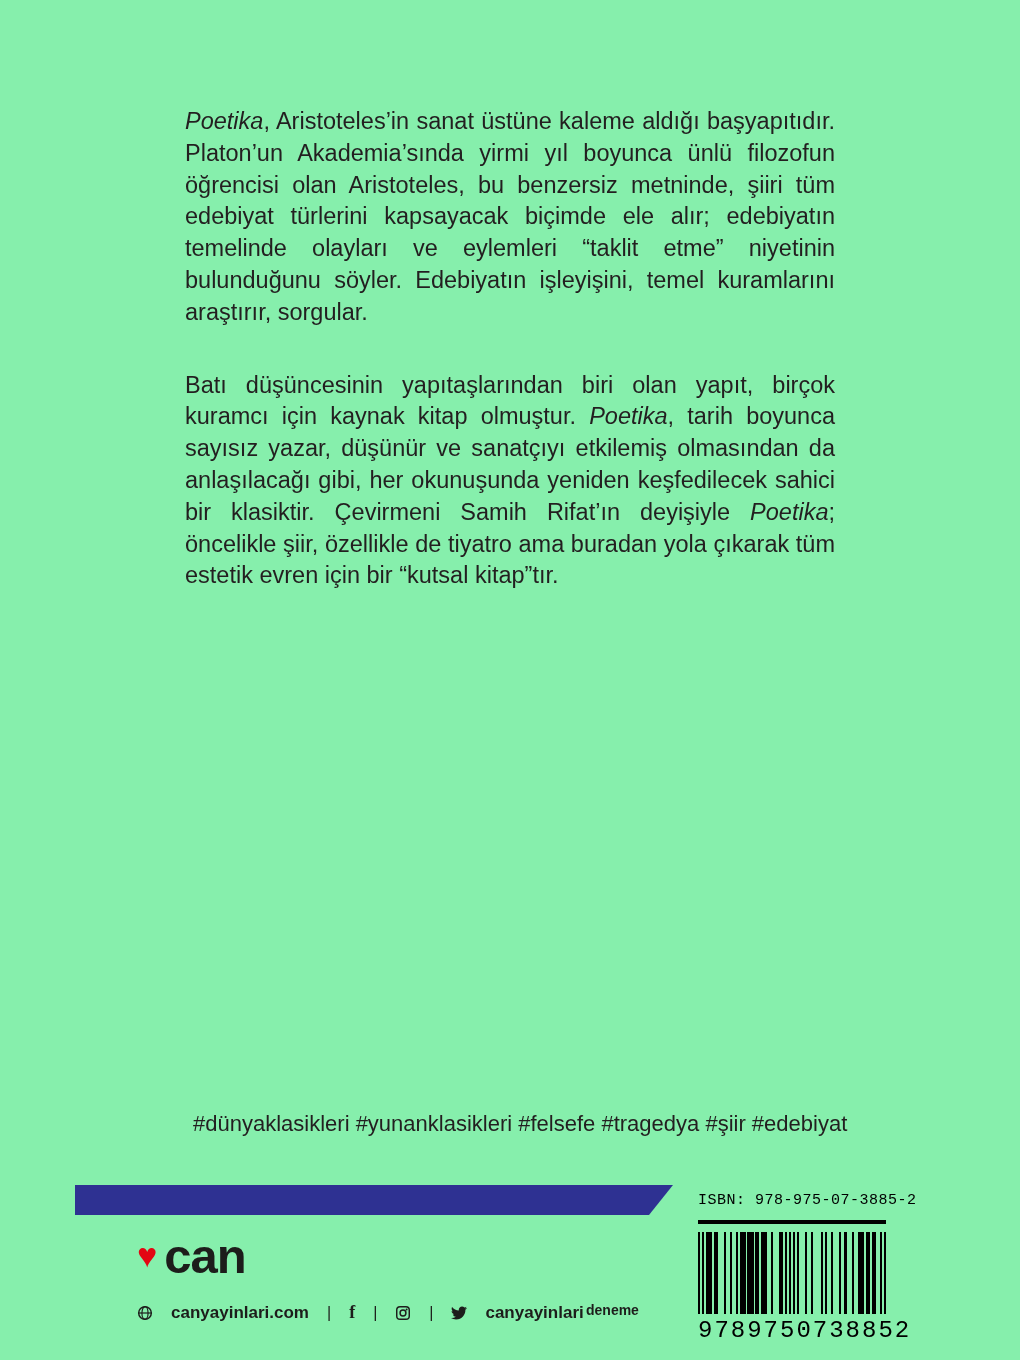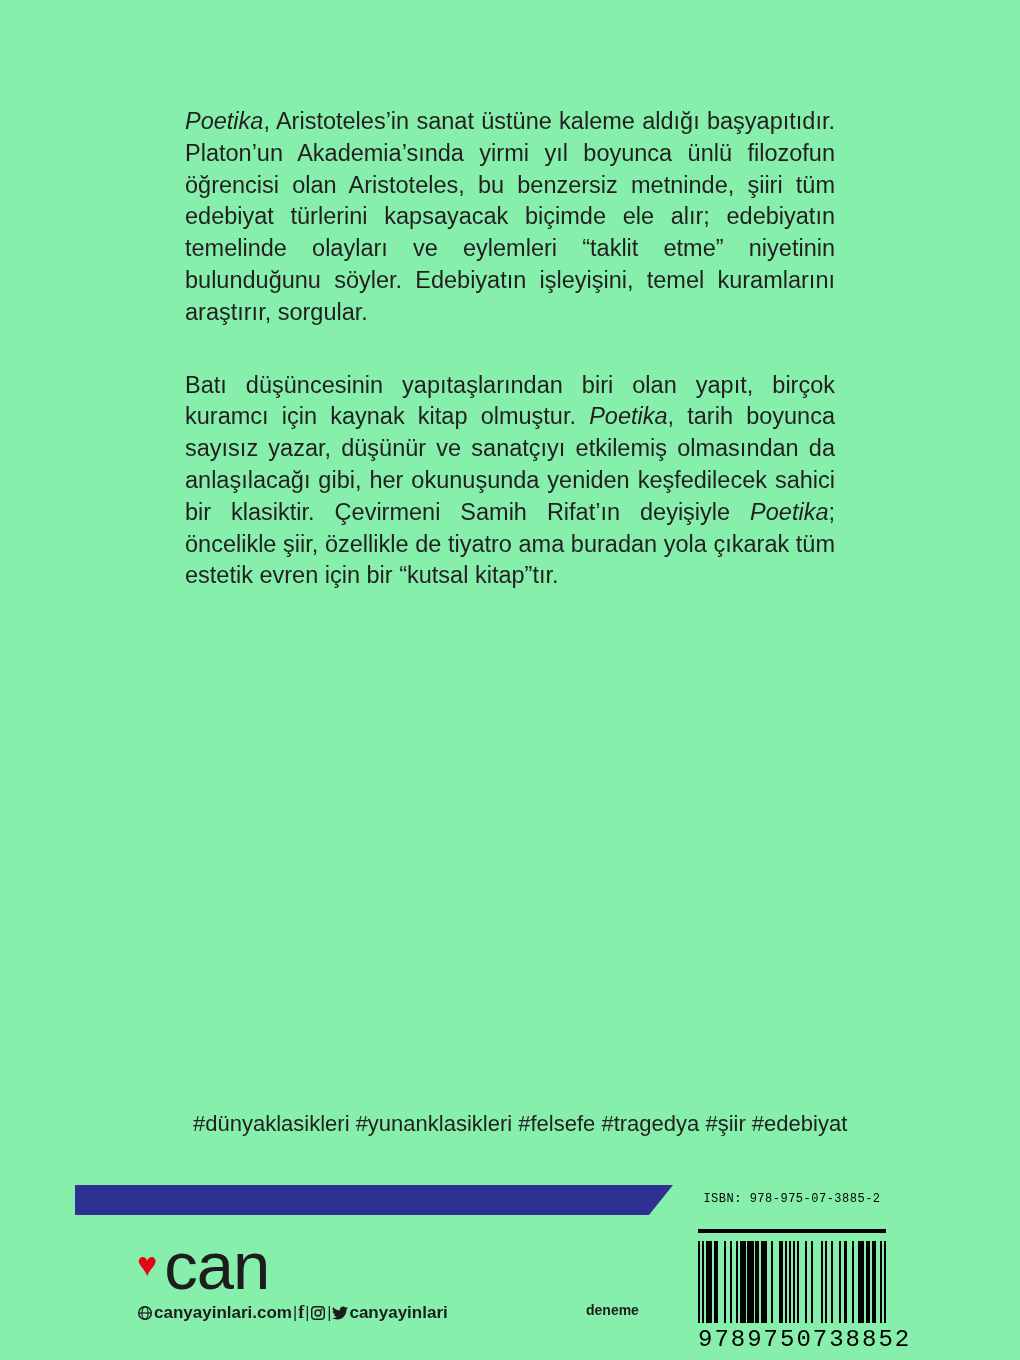--- a/index.html
+++ b/index.html
@@ -40,29 +40,29 @@
   }
 
   
   .logo {
     position:absolute;
     left:137px; top:1232px;
     display:flex; align-items:center; gap:7px;
   }
   .heart { font-size:34px; line-height:1; transform:translateY(-2px); }
   .logo-text {
-    font-size:67px; font-weight:normal; color:#1d1d1b;
+    font-size:49px; font-weight:bold; color:#1d1d1b;
     letter-spacing:-1px; line-height:1;
   }
 
   
   .social {
     position:absolute;
     left:137px; top:1302px;
-    display:flex; align-items:center; gap:1px;
+    display:flex; align-items:center; gap:18px;
     font-size:17px; font-weight:bold; color:#1d1d1b;
   }
   .social .sep { font-weight:400; font-size:16px; color:#1d1d1b; }
   .social svg { width:16px; height:16px; display:block; }
   .fb-glyph { font-size:18px; font-weight:bold; font-family:"Liberation Serif", serif; }
 
   
   .genre {
     position:absolute;
     left:586px; top:1302px;
@@ -71,22 +71,22 @@
 
   
   .barcode-block {
     position:absolute;
     left:698px; top:1192px; width:188px;
     text-align:center;
     font-family:"Liberation Mono", monospace;
     color:#000;
   }
   .isbn-line {
-    font-size:12px; letter-spacing:0.5px; white-space:nowrap;
-    padding-bottom:23px;
+    font-size:15px; letter-spacing:0.5px; white-space:nowrap;
+    padding-bottom:11px;
     border-bottom:4px solid #000;
   }
   .bars-wrap { margin-top:8px; height:82px; }
   .bars-wrap svg { width:100%; height:82px; display:block; fill:#000; }
   .barcode-number {
     margin-top:3px;
     font-size:24px; letter-spacing:2px; white-space:nowrap;
   }
 </style>
 </head>

